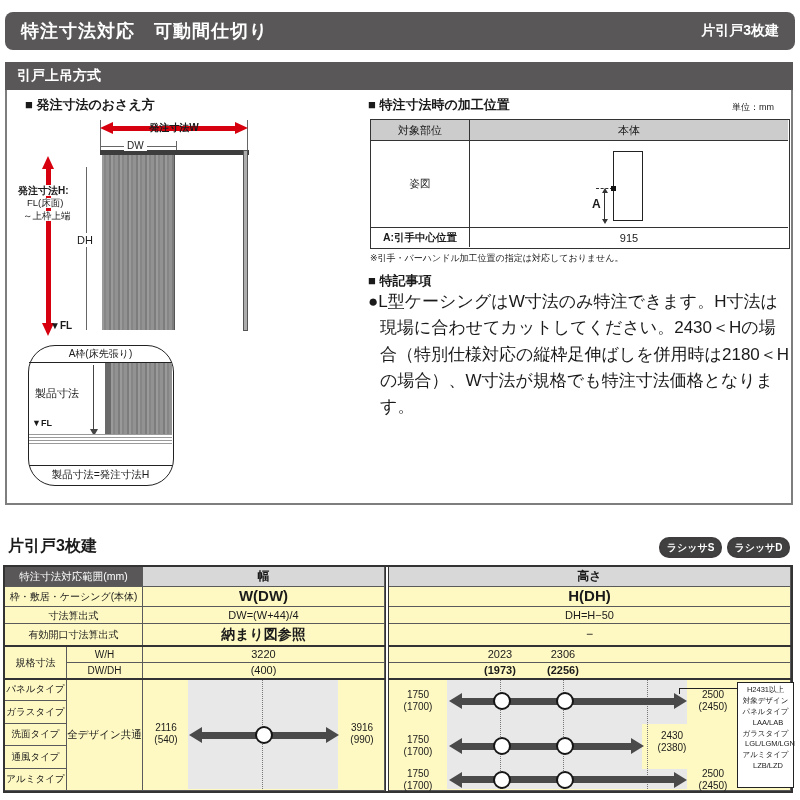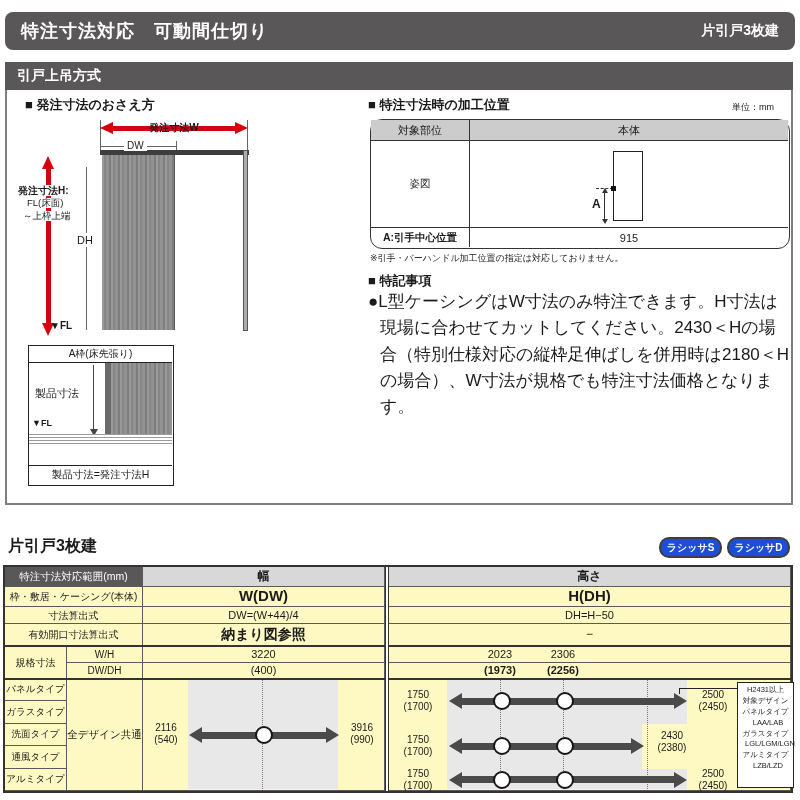--- a/index.html
+++ b/index.html
@@ -26,21 +26,21 @@
   
   .wood{background:repeating-linear-gradient(90deg,#9a9a9a 0 2px,#868686 2px 4px,#929292 4px 7px,#7d7d7d 7px 9px);}
   .woodv{background:repeating-linear-gradient(90deg,#9a9a9a 0 2px,#868686 2px 4px,#929292 4px 7px,#7d7d7d 7px 9px);}
   
   .box2{border:1.5px solid #222;background:#fff;}
   
   .tbl1{border:1.5px solid #333;background:#fff;}
   .gcell{background:#cccccc;}
   .bcell{border-right:1px solid #333;}
   
-  .btn{background:#1d4ed8;border:2px solid #3f3d3d;border-radius:10px;color:#fff;
+  .btn{background:#404040;border:2px solid #3f3d3d;border-radius:10px;color:#fff;
        font-size:10px;font-weight:bold;display:flex;align-items:center;justify-content:center;cursor:pointer;}
   .tbl2{left:3px;top:565px;width:790px;height:228px;border:2px solid #333;background:#fef9c3;}
   .cell{position:absolute;box-sizing:border-box;border-right:1px solid #5a5a5a;border-bottom:1px solid #5a5a5a;
         display:flex;align-items:center;justify-content:center;text-align:center;line-height:1.1;}
   .cdark{background:#595757;color:#fff;}
   .clight{background:#d8d8d8;}
   .f10{font-size:10px;} .f105{font-size:10.5px;} .f11{font-size:11px;} .f12{font-size:12px;}
   .f95{font-size:9.5px;} .b{font-weight:bold;}
   .gray{background:#e8e8e8;}
   .dot{border-left:1px dotted #777;}
@@ -87,35 +87,35 @@
     <div class="rtri" style="left:0;top:0;border-left:6px solid transparent;border-right:6px solid transparent;border-bottom:13px solid #d7000f;"></div>
     <div class="rtri" style="left:0;bottom:0;border-left:6px solid transparent;border-right:6px solid transparent;border-top:13px solid #d7000f;"></div>
   </div>
   <div class="abs lab b" style="left:18px;top:185px;font-size:10px;">発注寸法H:</div>
   <div class="abs lab" style="left:27px;top:198px;font-size:9.5px;">FL(床面)</div>
   <div class="abs lab" style="left:23px;top:211px;font-size:9.5px;">～上枠上端</div>
   <div class="abs dline" style="left:86px;top:167px;height:163px;"></div>
   <div class="abs lab" style="left:75px;top:233px;font-size:11px;padding:1px 2px;">DH</div>
   <div class="abs b" style="left:50px;top:320px;font-size:10px;">▼FL</div>
 
-  <div class="abs box2" style="left:28px;top:345px;width:146px;height:141px;">
+  <div class="abs box2" style="left:28px;top:345px;width:146px;height:141px;border-radius:27px;">
     <div class="abs flexc" style="left:0;top:0;width:143px;height:17px;border-bottom:1px solid #222;font-size:10px;">A枠(床先張り)</div>
     <div class="abs woodv" style="left:76px;top:17px;width:67px;height:71px;border-left:6px solid #6a6a6a;"></div>
     <div class="abs dline" style="left:64px;top:19px;height:64px;border-left-color:#444;"></div>
     <div class="abs" style="left:61px;top:83px;width:0;height:0;border-left:4px solid transparent;border-right:4px solid transparent;border-top:7px solid #444;"></div>
     <div class="abs" style="left:6px;top:40px;font-size:11px;">製品寸法</div>
     <div class="abs b" style="left:3px;top:72px;font-size:9px;">▼FL</div>
     <div class="abs" style="left:0;top:88px;width:143px;height:10px;background:repeating-linear-gradient(180deg,#9a9a9a 0 1px,#ffffff 1px 3px);"></div>
     <div class="abs flexc" style="left:0;top:119px;width:143px;height:19px;border-top:1px solid #222;font-size:10.5px;">製品寸法=発注寸法H</div>
   </div>
 
   <div class="abs h13" style="left:368px;top:96px;">■ 特注寸法時の加工位置</div>
   <div class="abs" style="left:732px;top:101px;font-size:9px;">単位：mm</div>
 
-  <div class="abs tbl1" style="left:370px;top:119px;width:420px;height:130px;border-radius:12px;">
+  <div class="abs tbl1" style="left:370px;top:119px;width:420px;height:130px;">
     <div class="abs flexc gcell bcell" style="left:0;top:0;width:99px;height:21px;border-bottom:1px solid #333;font-size:11px;">対象部位</div>
     <div class="abs flexc gcell" style="left:99px;top:0;width:318px;height:21px;border-bottom:1px solid #333;font-size:11px;">本体</div>
     <div class="abs flexc bcell" style="left:0;top:21px;width:99px;height:86px;font-size:10.5px;">姿図</div>
     <div class="abs" style="left:99px;top:21px;width:318px;height:86px;">
       <div class="abs" style="left:143px;top:10px;width:30px;height:70px;border:1.5px solid #222;"></div>
       <div class="abs" style="left:126px;top:47px;width:17px;border-top:1px dashed #333;"></div>
       <div class="abs" style="left:141px;top:44.5px;width:5px;height:5px;background:#111;"></div>
       <div class="abs dline" style="left:134px;top:50px;height:30px;border-left-color:#333;"></div>
       <div class="abs" style="left:131.5px;top:47px;width:0;height:0;border-left:3px solid transparent;border-right:3px solid transparent;border-bottom:5px solid #333;"></div>
       <div class="abs" style="left:131.5px;top:78px;width:0;height:0;border-left:3px solid transparent;border-right:3px solid transparent;border-top:5px solid #333;"></div>

